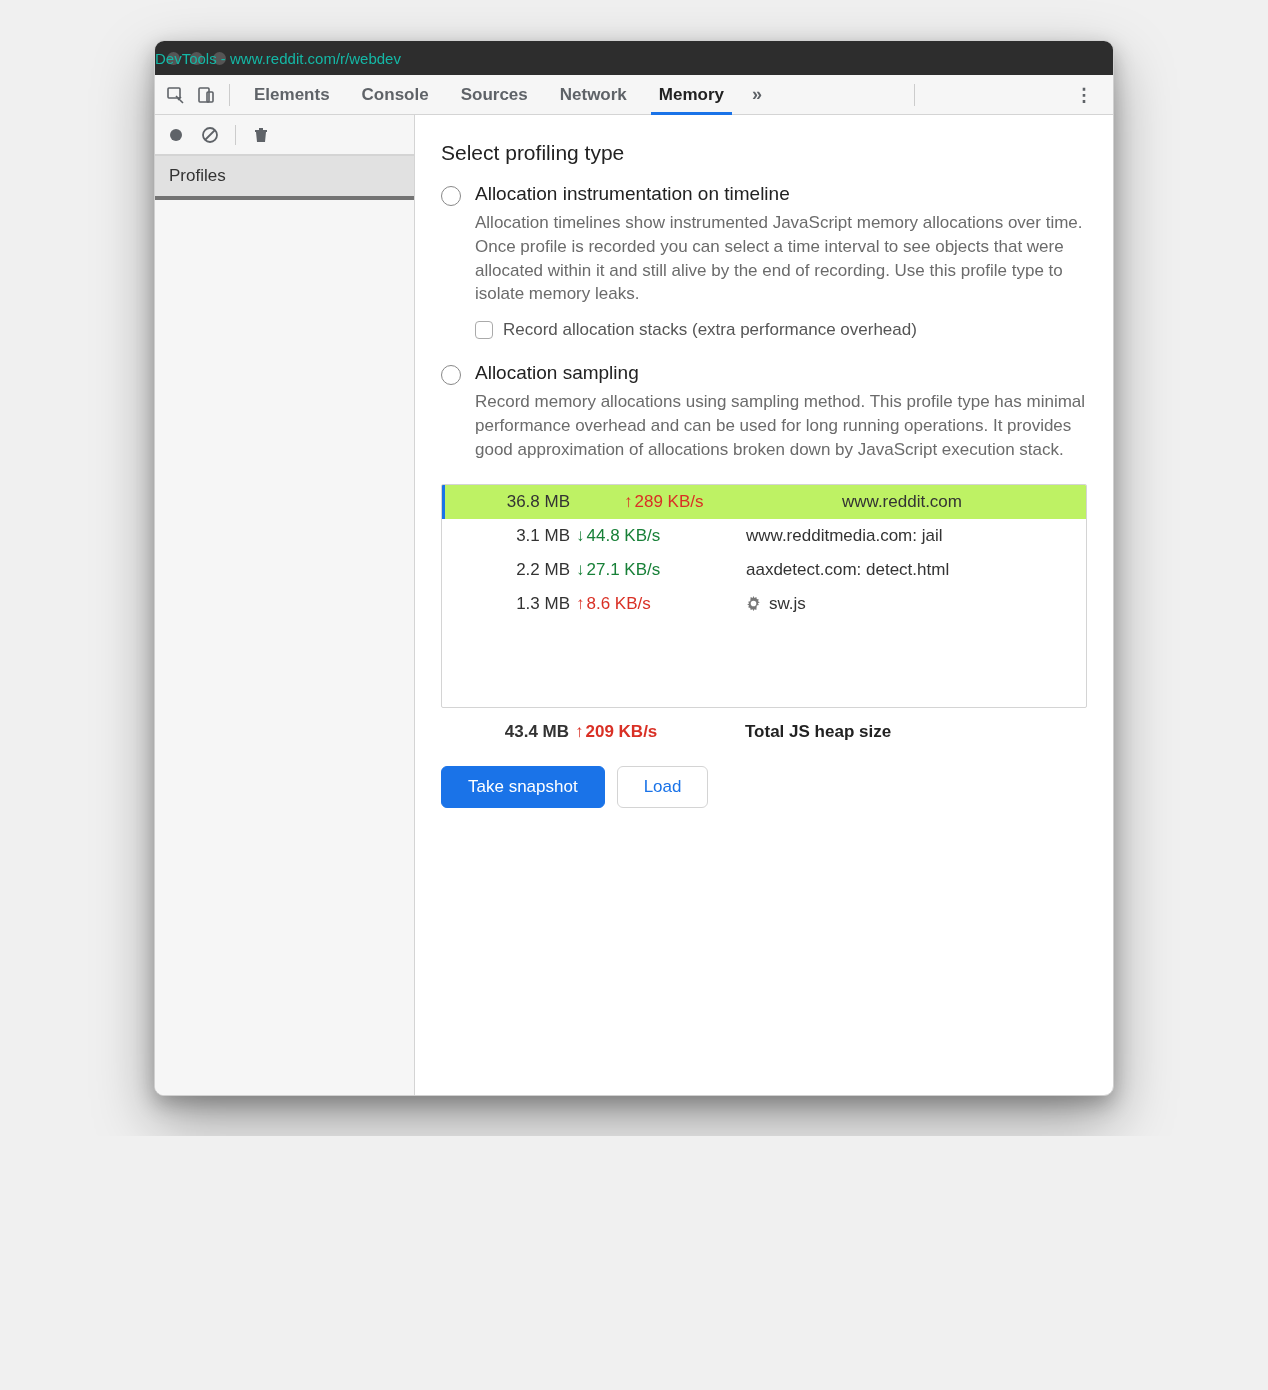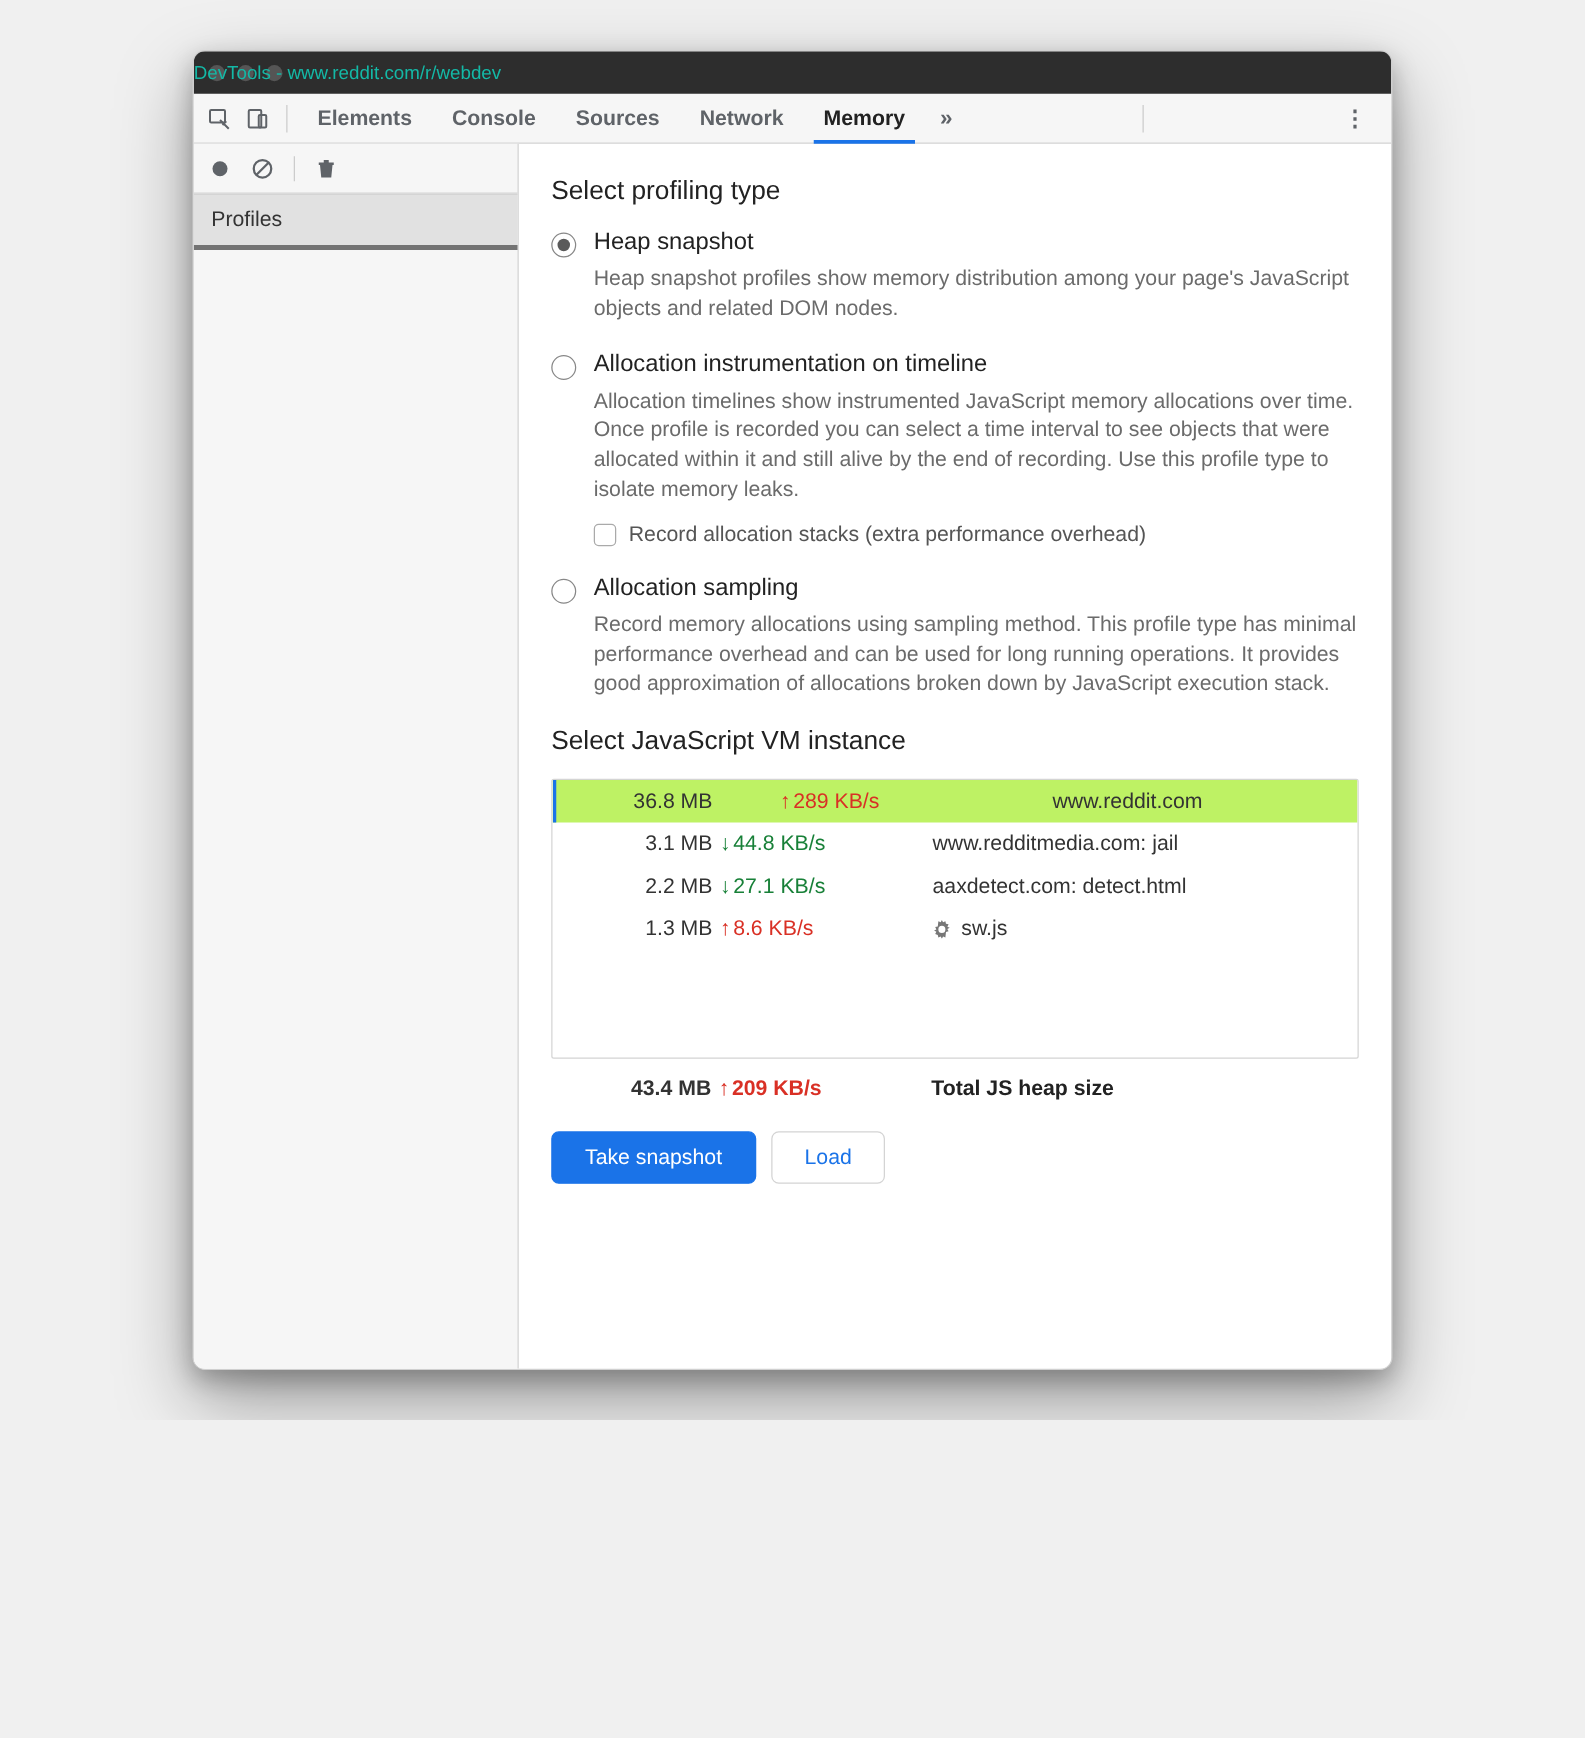--- a/index.html
+++ b/index.html
@@ -176,27 +176,20 @@
             </svg>
         </div>
       </div>
       <div class="side-item">Profiles</div>
     </div>
 
     <div class="main">
 
       <div class="section-title">Select profiling type</div>
 
-      <div class="option">
-        <div class="radio selected"></div>
-        <div class="opt-body">
-          <div class="opt-title">Heap snapshot</div>
-          <div class="opt-desc">Heap snapshot profiles show memory distribution among your page's JavaScript objects and related DOM nodes.</div>
-        </div>
-      </div>
 
       <div class="option">
         <div class="radio"></div>
         <div class="opt-body">
           <div class="opt-title">Allocation instrumentation on timeline</div>
           <div class="opt-desc">Allocation timelines show instrumented JavaScript memory allocations over time. Once profile is recorded you can select a time interval to see objects that were allocated within it and still alive by the end of recording. Use this profile type to isolate memory leaks.</div>
           <div class="checkbox-row">
             <div class="checkbox"></div>
             <div class="check-label">Record allocation stacks (extra performance overhead)</div>
           </div>
@@ -204,21 +197,20 @@
       </div>
 
       <div class="option">
         <div class="radio"></div>
         <div class="opt-body">
           <div class="opt-title">Allocation sampling</div>
           <div class="opt-desc">Record memory allocations using sampling method. This profile type has minimal performance overhead and can be used for long running operations. It provides good approximation of allocations broken down by JavaScript execution stack.</div>
         </div>
       </div>
 
-      <div class="section-title">Select JavaScript VM instance</div>
 
       <div class="vm-table">
         <div id="vm-rows">
             <div class="vm-row selected">
               <div class="vm-size">36.8 MB</div>
               <div class="vm-rate up">
                 <span>↑</span>
                 <span>289 KB/s</span>
               </div>
               <div class="vm-name">

